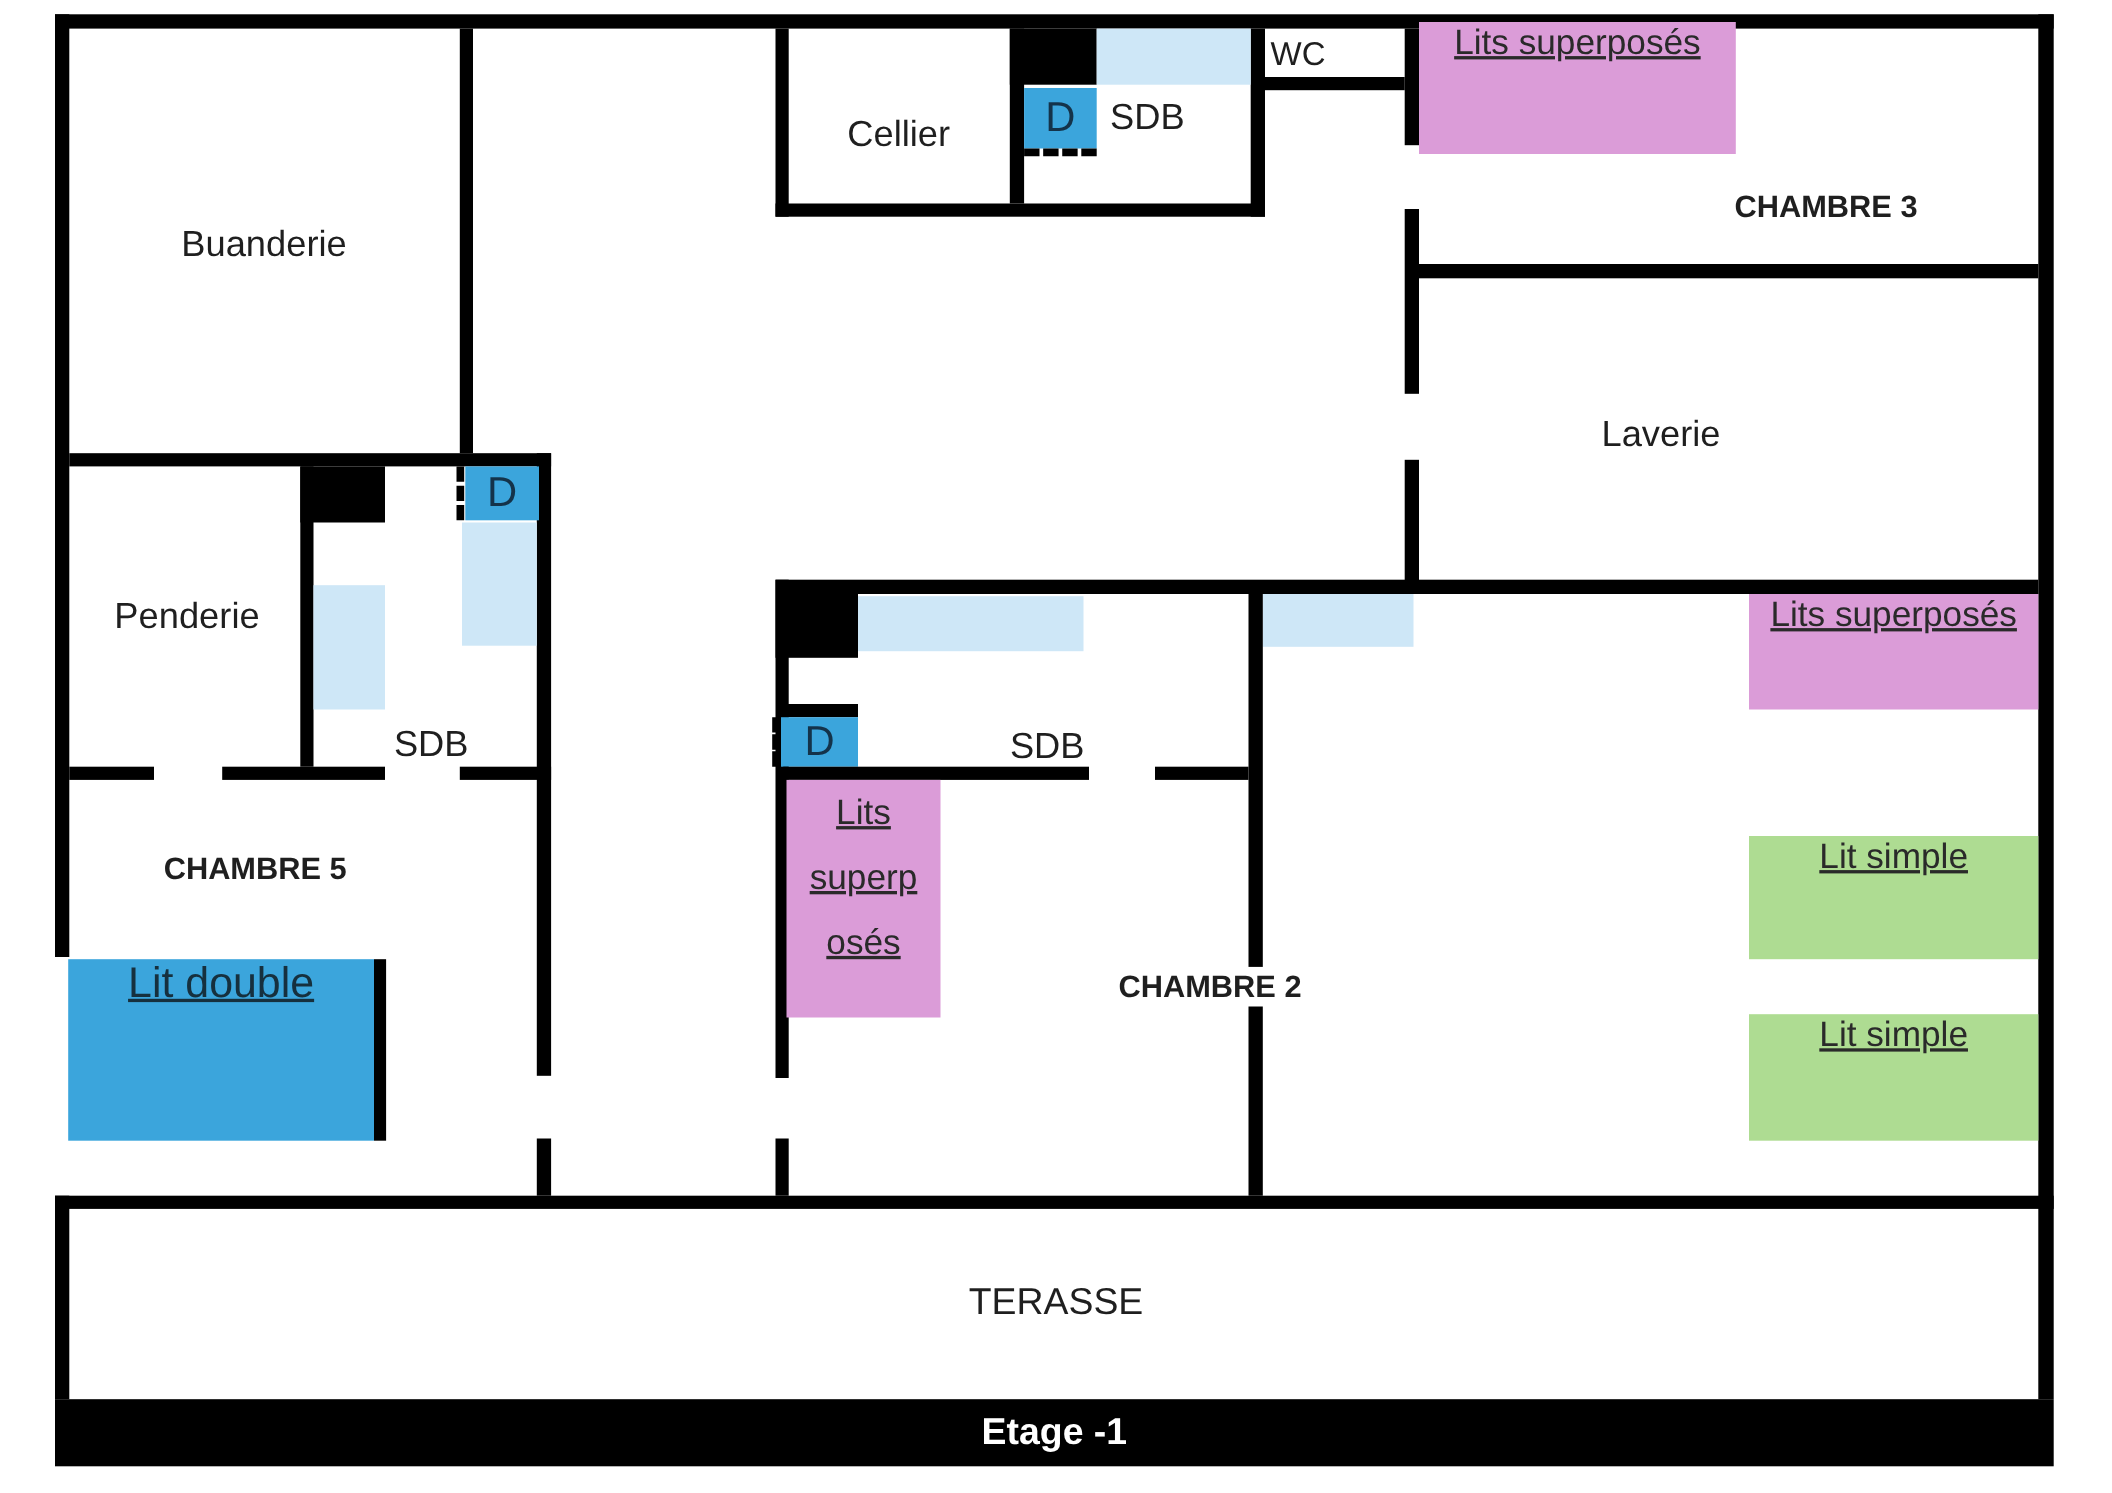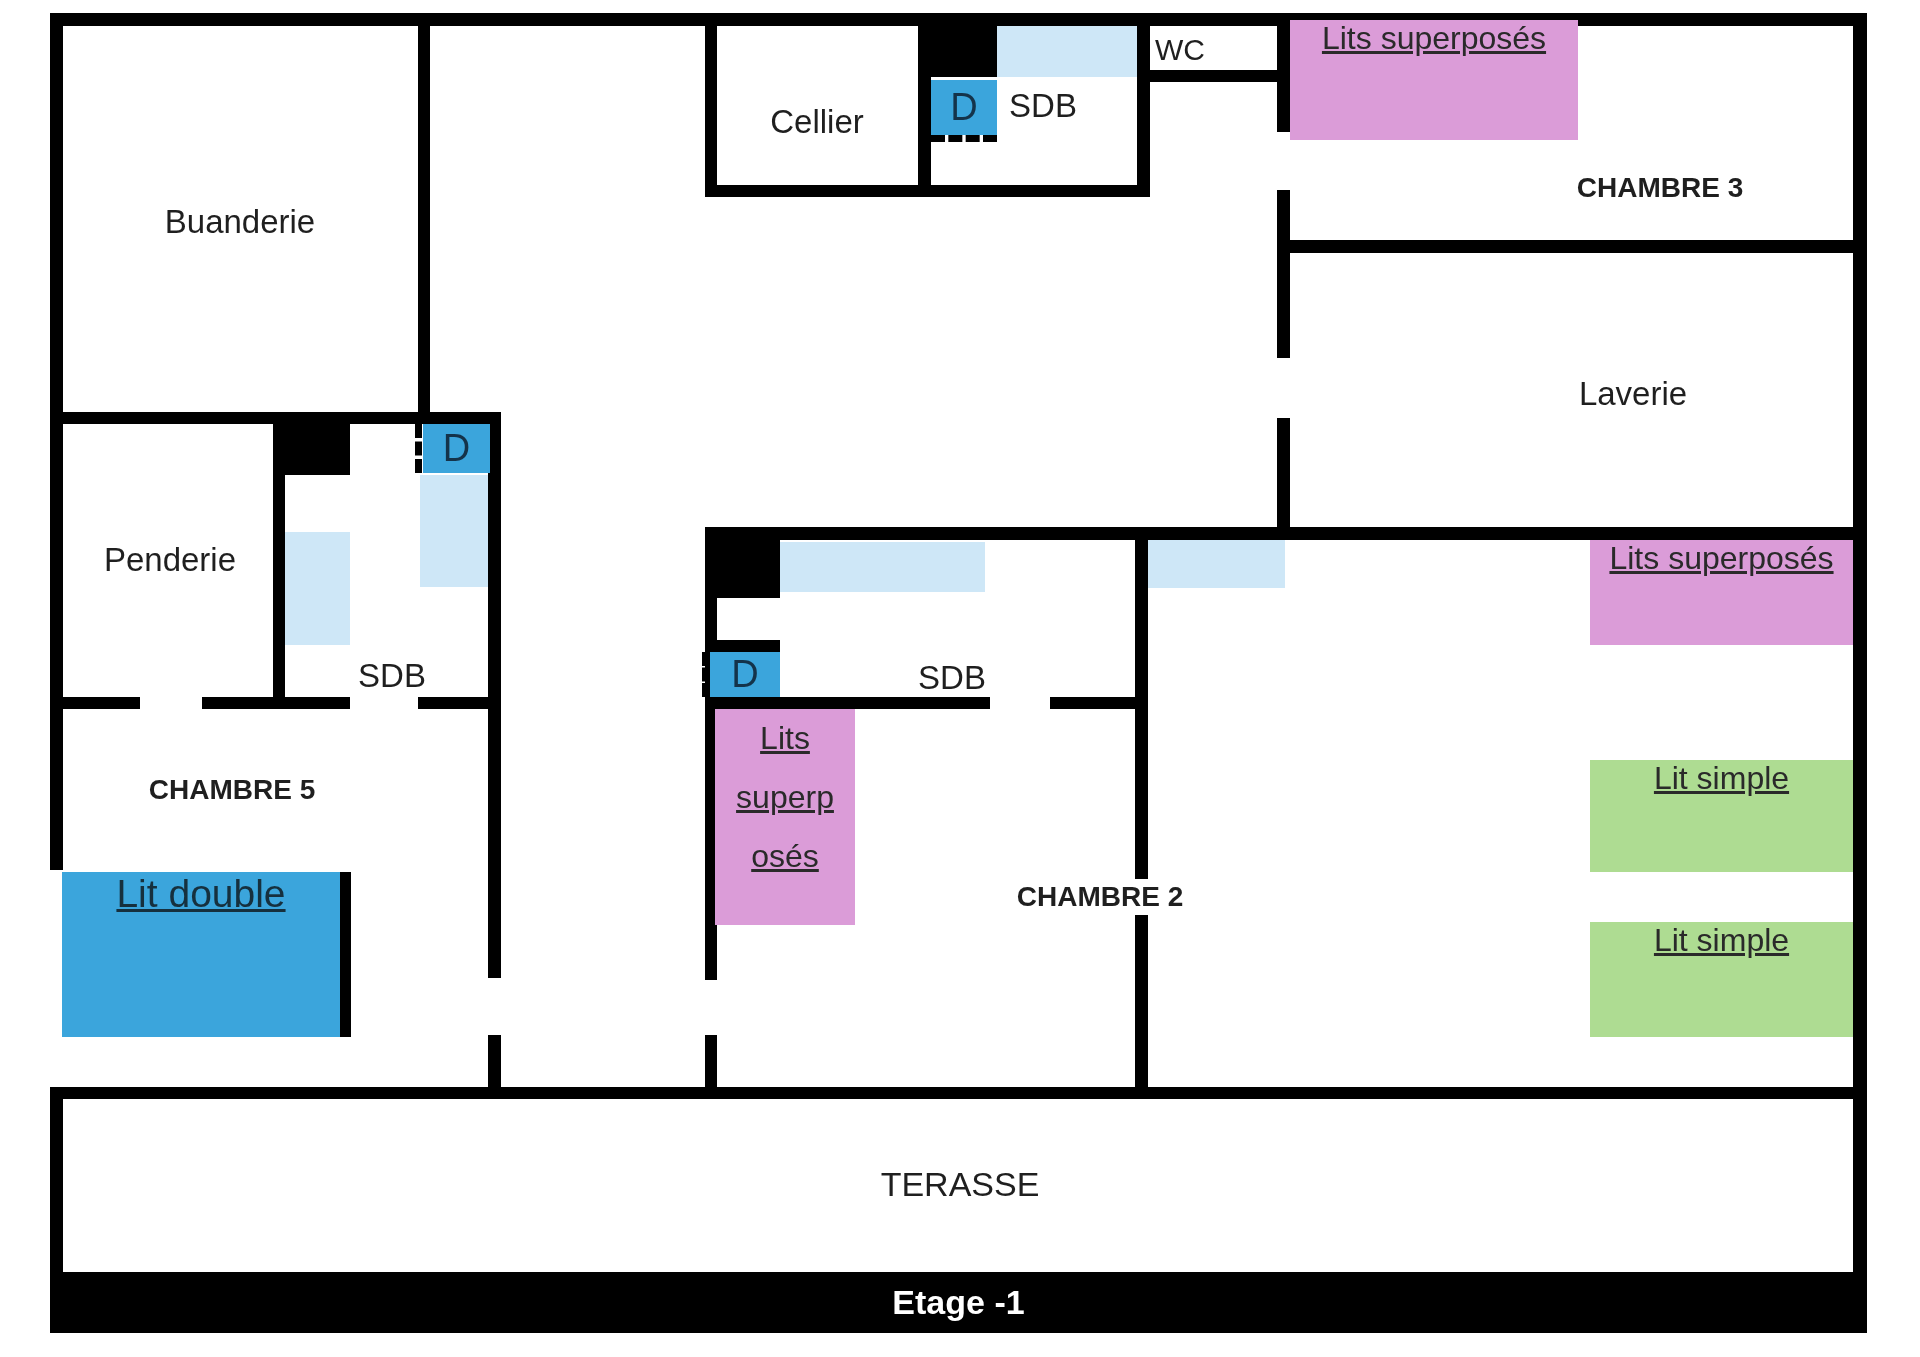--- a/index.html
+++ b/index.html
@@ -116,21 +116,21 @@
   </div>
   <div class="roomlabel" style="left:1043px;top:106px;">
     <span>SDB</span>
   </div>
   <div class="roomlabel small" style="left:1180px;top:50px;">
     <span>WC</span>
   </div>
   <div class="roomlabel bold" style="left:1660px;top:188px;">
     <span>CHAMBRE 3</span>
   </div>
-  <div class="roomlabel" style="left:1633px;top:394px;">
+  <div class="roomlabel" style="left:1510px;top:394px;">
     <span>Laverie</span>
   </div>
   <div class="roomlabel" style="left:170px;top:560px;">
     <span>Penderie</span>
   </div>
   <div class="roomlabel" style="left:392px;top:676px;">
     <span>SDB</span>
   </div>
   <div class="roomlabel" style="left:952px;top:678px;">
     <span>SDB</span>

